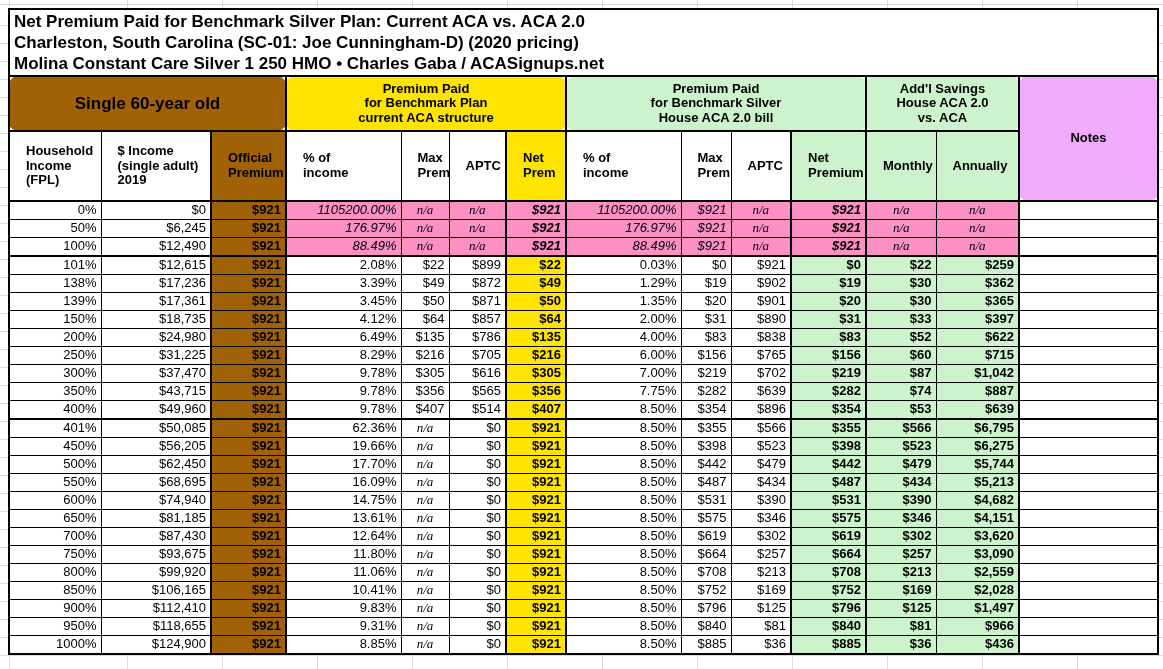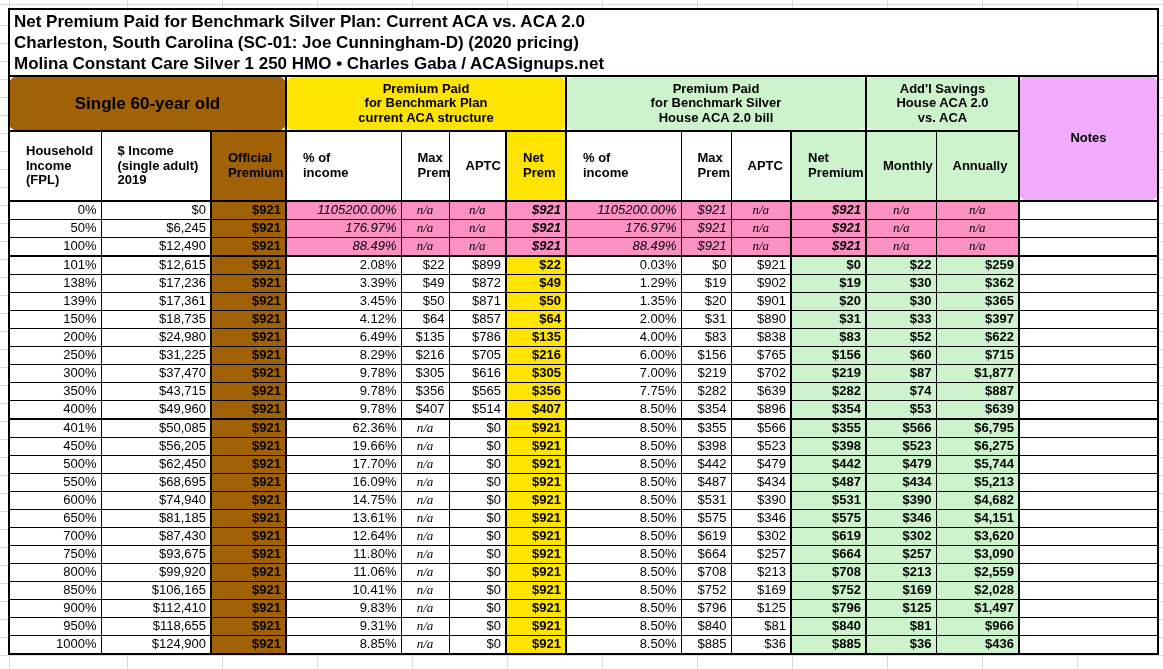--- a/index.html
+++ b/index.html
@@ -253,21 +253,21 @@
           <td class="tl r bg-y b">$921</td>
           <td class="tl r">9.78%</td>
           <td class="r">$305</td>
           <td class="r">$616</td>
           <td class="tl r b bg-g">$305</td>
           <td class="tl r">7.00%</td>
           <td class="r">$219</td>
           <td class="r">$702</td>
           <td class="tl r b bg-gr">$219</td>
           <td class="tl r bg-gr b">$87</td>
-          <td class="r bg-gr b">$1,877</td>
+          <td class="r bg-gr b">$1,042</td>
           <td class="tl"></td>
         </tr>
         <tr>
           <td class="r">350%</td>
           <td class="r">$43,715</td>
           <td class="tl r bg-y b">$921</td>
           <td class="tl r">9.78%</td>
           <td class="r">$356</td>
           <td class="r">$565</td>
           <td class="tl r b bg-g">$356</td>

